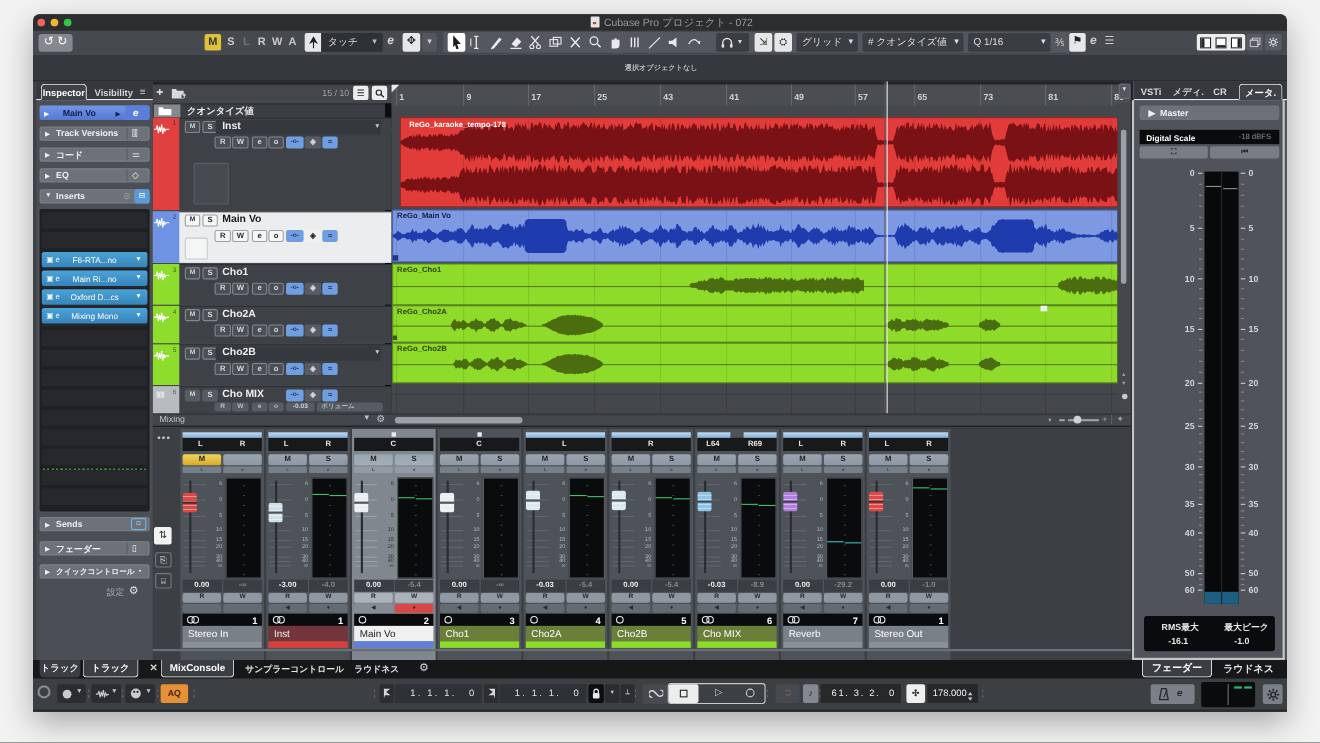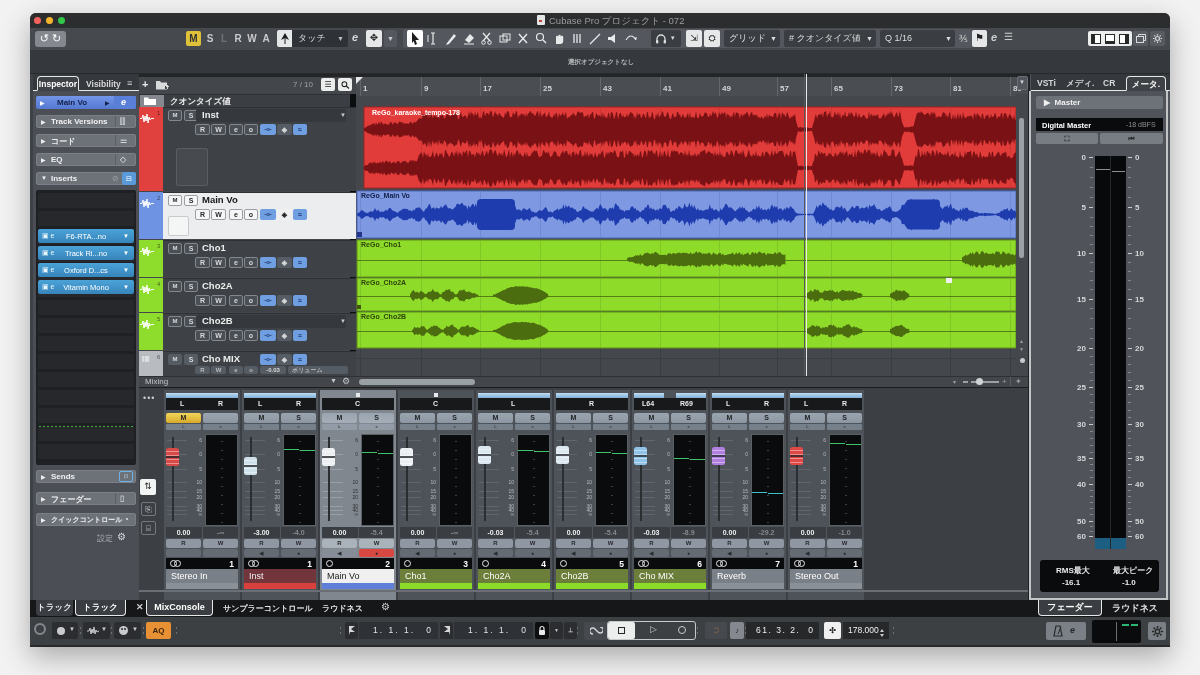--- a/index.html
+++ b/index.html
@@ -162,29 +162,29 @@
 <div class="a" style="left:38px;top:390px;width:96px;height:15px;background:#26282c;border-radius:1px;"></div>
 <div class="a" style="left:38px;top:408px;width:96px;height:15px;background:#26282c;border-radius:1px;"></div>
 <div class="a" style="left:38px;top:426px;width:96px;height:15px;background:#26282c;border-radius:1px;"></div>
 <div class="a" style="left:38px;top:444px;width:96px;height:15px;background:#26282c;border-radius:1px;"></div>
 <div class="a" style="left:38px;top:229px;width:96px;height:14px;background:linear-gradient(#4ba3d8,#3684ba);border-radius:2px;"></div>
 <div class="a tx" style="left:42px;top:232px;font-size:7px;color:#eaf4fb;">▣ e</div>
 <div class="a tx" style="left:58px;top:232px;width:56px;text-align:center;font-size:7.5px;color:#fff;">F6-RTA...no</div>
 <div class="a tx" style="left:123px;top:233px;font-size:6px;color:#fff;">▼</div>
 <div class="a" style="left:38px;top:246px;width:96px;height:14px;background:linear-gradient(#4ba3d8,#3684ba);border-radius:2px;"></div>
 <div class="a tx" style="left:42px;top:249px;font-size:7px;color:#eaf4fb;">▣ e</div>
-<div class="a tx" style="left:58px;top:249px;width:56px;text-align:center;font-size:7.5px;color:#fff;">Track Ri...no</div>
+<div class="a tx" style="left:58px;top:249px;width:56px;text-align:center;font-size:7.5px;color:#fff;">Main Ri...no</div>
 <div class="a tx" style="left:123px;top:250px;font-size:6px;color:#fff;">▼</div>
 <div class="a" style="left:38px;top:263px;width:96px;height:14px;background:linear-gradient(#4ba3d8,#3684ba);border-radius:2px;"></div>
 <div class="a tx" style="left:42px;top:266px;font-size:7px;color:#eaf4fb;">▣ e</div>
 <div class="a tx" style="left:58px;top:266px;width:56px;text-align:center;font-size:7.5px;color:#fff;">Oxford D...cs</div>
 <div class="a tx" style="left:123px;top:267px;font-size:6px;color:#fff;">▼</div>
 <div class="a" style="left:38px;top:280px;width:96px;height:14px;background:linear-gradient(#4ba3d8,#3684ba);border-radius:2px;"></div>
 <div class="a tx" style="left:42px;top:283px;font-size:7px;color:#eaf4fb;">▣ e</div>
-<div class="a tx" style="left:58px;top:283px;width:56px;text-align:center;font-size:7.5px;color:#fff;">Vitamin Mono</div>
+<div class="a tx" style="left:58px;top:283px;width:56px;text-align:center;font-size:7.5px;color:#fff;">Mixing Mono</div>
 <div class="a tx" style="left:123px;top:284px;font-size:6px;color:#fff;">▼</div>
 <div class="a" style="left:39px;top:426px;width:94px;height:1px;background:repeating-linear-gradient(90deg,#3db33d 0 2px,#1e2023 2px 4px);"></div>
 <div class="a" style="left:36px;top:470px;width:100px;height:13px;background:#6d7279;border-radius:2px;border:1px solid #7b8087;"></div>
 <div class="a tx" style="left:41px;top:473px;font-size:6px;color:#f0f0f1;">▶</div>
 <div class="a tx" style="left:51px;top:472px;font-size:8px;font-weight:bold;color:#f0f0f1;">Sends</div>
 <div class="a" style="left:119px;top:471px;width:14px;height:11px;border:1px solid #6db3e8;border-radius:2px;color:#bcd8ee;font-size:7px;text-align:center;line-height:10px;">⌑</div>
 <div class="a" style="left:36px;top:492px;width:100px;height:13px;background:#6d7279;border-radius:2px;border:1px solid #7b8087;"></div>
 <div class="a tx" style="left:41px;top:495px;font-size:6px;color:#f0f0f1;">▶</div>
 <div class="a tx" style="left:51px;top:494px;font-size:8px;font-weight:bold;color:#f0f0f1;">フェーダー</div>
 <div class="a" style="left:115px;top:493px;width:1px;height:11px;background:#5a5f65;"></div>
@@ -203,21 +203,21 @@
 <div class="a tx" style="left:223px;top:603px;font-size:8px;color:#e4e5e6;font-weight:bold;">サンプラーコントロール</div>
 <div class="a tx" style="left:322px;top:603px;font-size:8px;color:#e4e5e6;font-weight:bold;">ラウドネス</div>
 <div class="a tx" style="left:381px;top:601px;font-size:10px;color:#cfd0d1;">⚙</div>
 <div class="a" style="left:139px;top:74px;width:217px;height:314px;background:#43464b;"></div>
 <div class="a tx" style="left:142px;top:78px;font-size:11px;color:#e8e9ea;font-weight:bold;">+</div>
 <svg class="a" style="left:156px;top:80px;" width="13" height="10" viewBox="0 0 13 10">
     <path d="M0,1 h4 l1,1.5 h6 v7 h-11 z" fill="#d8d9da"></path>
     <rect x="9" y="6" width="4" height="3" fill="#43464b"></rect>
     <path d="M10,6.5 h3 M11.5,5 v4" stroke="#d8d9da"></path>
   </svg>
-<div class="a tx" style="left:293px;top:80px;font-size:8px;color:#9da2a7;">7 / 10</div>
+<div class="a tx" style="left:293px;top:80px;font-size:8px;color:#9da2a7;">15 / 10</div>
 <div class="a" style="left:321px;top:78px;width:14px;height:13px;background:#eceded;border-radius:2px;color:#222;font-size:8px;text-align:center;line-height:13px;">☰</div>
 <div class="a" style="left:338px;top:78px;width:14px;height:13px;background:#eceded;border-radius:2px;"></div>
 <svg class="a" style="left:341px;top:81px;" width="9" height="8" viewBox="0 0 9 8">
     <circle cx="3.4" cy="3.2" r="2.4" fill="none" stroke="#26282a" stroke-width="1.1"></circle>
     <path d="M5.3,5 L8,7.5" stroke="#26282a" stroke-width="1.2"></path>
   </svg>
 <div class="a" style="left:139px;top:94px;width:217px;height:13px;background:#3b3e42;border-top:1px solid #2e3033;"></div>
 <div class="a" style="left:140px;top:95px;width:24px;height:12px;background:#85898f;"></div>
 <svg class="a" style="left:144px;top:97px;" width="12" height="8" viewBox="0 0 12 8">
     <path d="M0,0.5 h4 l1,1.5 h7 v6 h-12 z" fill="#fff"></path>
@@ -490,21 +490,21 @@
 <div class="a" style="left:1166px;top:91px;width:2px;height:509px;background:#c2c4c6;"></div>
 <div class="a" style="left:1029px;top:598px;width:139px;height:2px;background:#c2c4c6;"></div>
 <div class="a" style="left:1031px;top:74px;width:139px;height:17px;background:#35383c;"></div>
 <div class="a" style="left:1031px;top:90px;width:139px;height:1px;background:#e8e8e8;"></div>
 <div class="a tx" style="left:1037px;top:78px;font-size:8.5px;color:#d6d7d8;font-weight:bold;">VSTi</div>
 <div class="a tx" style="left:1066px;top:78px;font-size:8.5px;color:#d6d7d8;font-weight:bold;">メディ.</div>
 <div class="a tx" style="left:1103px;top:78px;font-size:8.5px;color:#d6d7d8;font-weight:bold;">CR</div>
 <div class="a tx" style="left:1126px;top:76px;width:40px;height:15px;background:#3e4145;border:1px solid #e8e8e8;border-bottom:1px solid #3e4145;border-radius:4px 4px 0 0;color:#fff;font-size:8.5px;font-weight:bold;text-align:center;line-height:14px;">メータ.</div>
 <div class="a tx" style="left:1036px;top:96px;width:127px;height:13px;background:#6d7279;border-radius:2px;color:#f0f0f1;font-size:8px;font-weight:bold;line-height:13px;padding-left:8px;">▶&nbsp;&nbsp;Master</div>
 <div class="a" style="left:1036px;top:118px;width:127px;height:13px;background:#0a0b0c;"></div>
-<div class="a tx" style="left:1042px;top:121px;font-size:7.5px;color:#fff;font-weight:bold;">Digital Master</div>
+<div class="a tx" style="left:1042px;top:121px;font-size:7.5px;color:#fff;font-weight:bold;">Digital Scale</div>
 <div class="a tx" style="left:1126px;top:121px;font-size:7px;color:#8d9196;">-18 dBFS</div>
 <div class="a tx" style="left:1036px;top:133px;width:62px;height:11px;background:#787d84;border-radius:2px;color:#26282a;font-size:7px;font-weight:bold;text-align:center;line-height:11px;">⛶</div>
 <div class="a tx" style="left:1100px;top:133px;width:63px;height:11px;background:#787d84;border-radius:2px;color:#26282a;font-size:7px;font-weight:bold;text-align:center;line-height:11px;">⏮</div>
 <div class="a tx" style="left:1062px;top:153px;width:24px;text-align:right;font-size:8px;color:#d4d6d8;font-weight:bold;">0</div>
 <div class="a" style="left:1089px;top:157px;width:4px;height:1px;background:#c8cacc;"></div>
 <div class="a" style="left:1128px;top:157px;width:4px;height:1px;background:#c8cacc;"></div>
 <div class="a tx" style="left:1135px;top:153px;width:24px;text-align:left;font-size:8px;color:#d4d6d8;font-weight:bold;">0</div>
 <div class="a tx" style="left:1062px;top:203px;width:24px;text-align:right;font-size:8px;color:#d4d6d8;font-weight:bold;">5</div>
 <div class="a" style="left:1089px;top:207px;width:4px;height:1px;background:#c8cacc;"></div>
 <div class="a" style="left:1128px;top:207px;width:4px;height:1px;background:#c8cacc;"></div>

